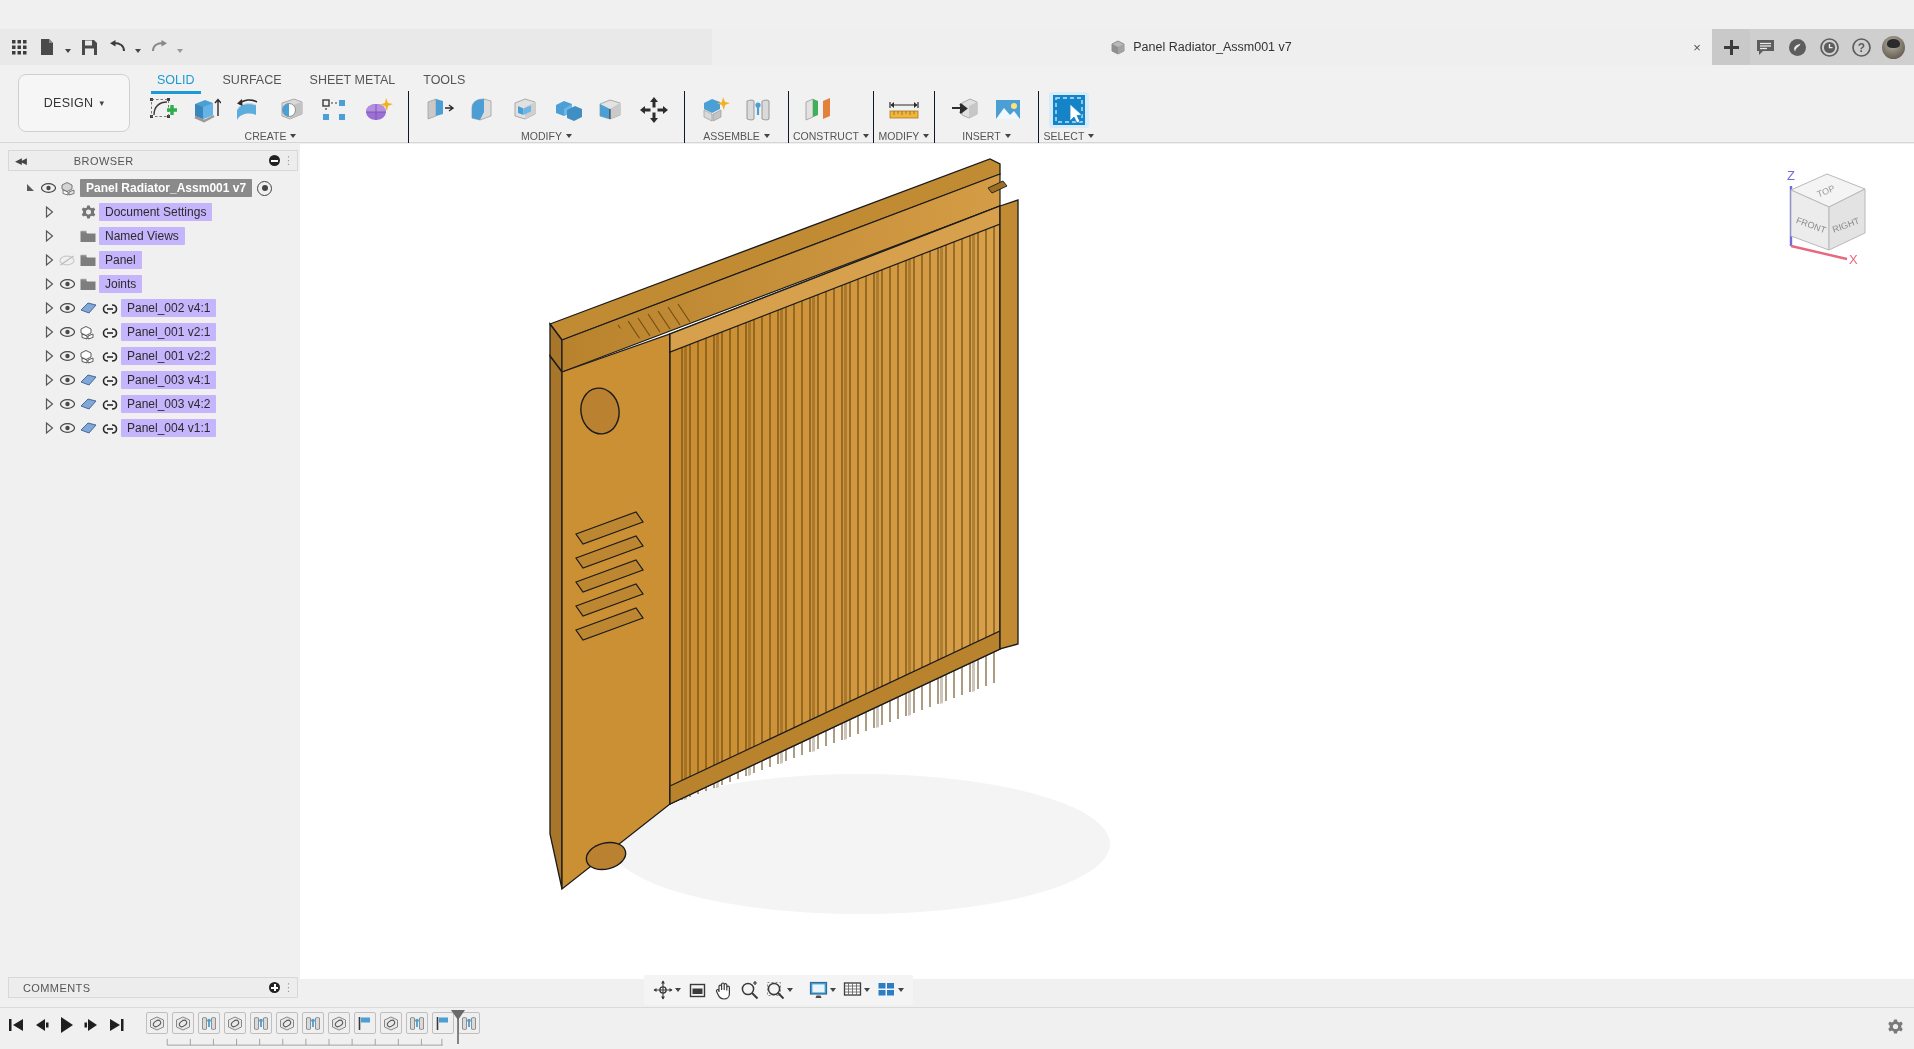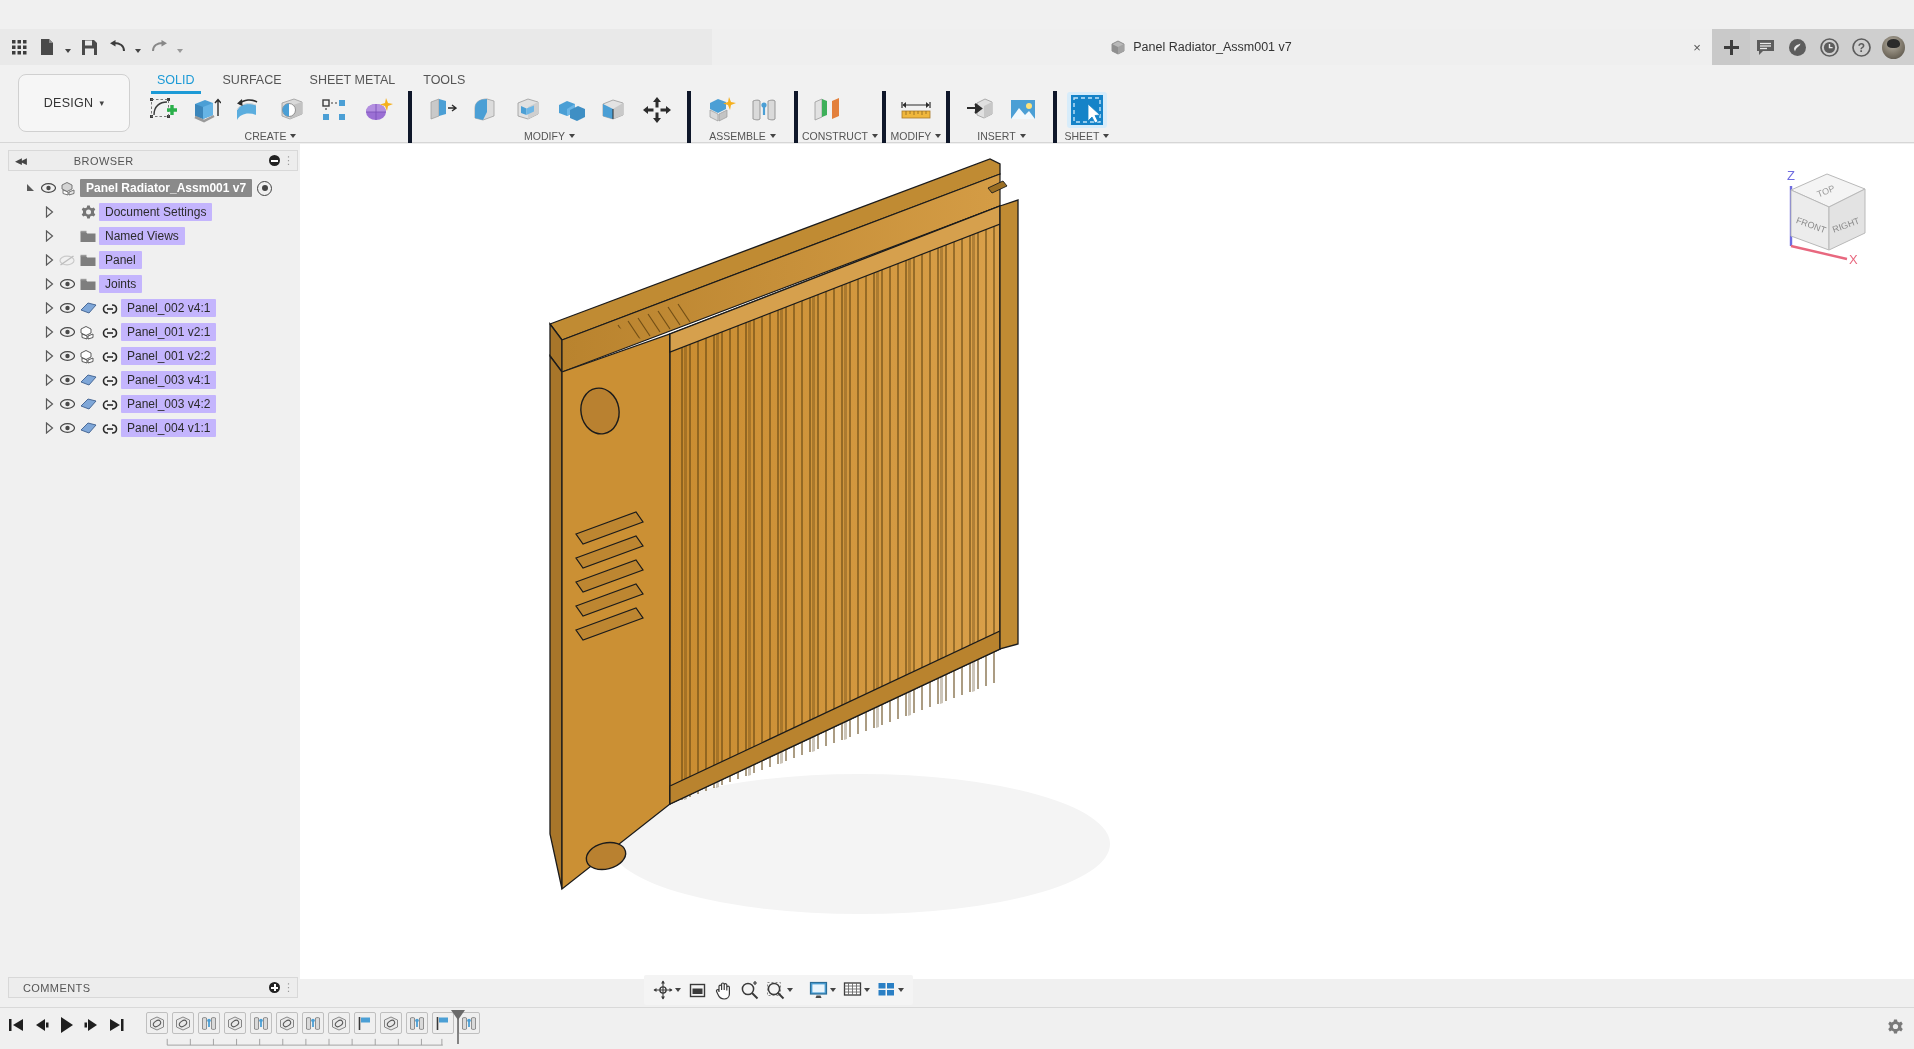--- a/index.html
+++ b/index.html
@@ -105,21 +105,21 @@
     height:22px; padding:0 14px; font-size:12.5px; color:#555;
     display:flex; align-items:center; cursor:pointer; position:relative;
   }
   .rtab.active{ color:#1c9ad6; font-weight:normal; }
   .rtab.active:after{
     content:""; position:absolute; left:8px; right:8px; bottom:-3px; height:3px; background:#1c9ad6;
   }
 
   .rpanels{ position:absolute; left:133px; top:26px; right:0; height:52px; display:flex; }
   .rpanel{ display:flex; flex-direction:column; position:relative; padding:0 4px; }
-  .rpanel + .rpanel{ border-left:4px solid #0f172a; }
+  .rpanel + .rpanel{ border-left:1px solid #0f172a; }
   .rpanel-icons{ display:flex; align-items:center; height:38px; gap:3px; padding:0 6px; }
   .rpanel-title{
     font-size:10.5px; color:#555; text-align:center; height:14px;
     display:flex; align-items:center; justify-content:center; gap:4px; white-space:nowrap;
   }
   .ricon{
     width:40px; height:36px; display:flex; align-items:center; justify-content:center;
     cursor:pointer; border-radius:3px;
   }
   .ricon.sel{ background:#d7ecfa; }
@@ -544,21 +544,21 @@
         <div class="rpanel-icons">
           <div class="ricon sel">
             <svg width="34" height="32" viewBox="0 0 34 32">
               <rect x="1" y="1" width="32" height="30" fill="#1583c8"></rect>
               <rect x="4" y="4" width="26" height="24" fill="none" stroke="#bfe3f8" stroke-width="1.4" stroke-dasharray="4,3"></rect>
               <path d="M18 10 L18 27 L22 23 L25 29 L28 27.5 L25 21.5 L30 21 Z" fill="#ffffff" stroke="#1583c8" stroke-width="0.8"></path>
             </svg>
           </div>
         </div>
         <div class="rpanel-title">
-          <span>SHEET</span>
+          <span>SELECT</span>
           <i class="caret-dn"></i>
         </div>
       </div>
 
     </div>
   </div>
 
   <div class="canvas">
     <svg width="1614" height="835" viewBox="0 0 1614 835">
       <defs>

